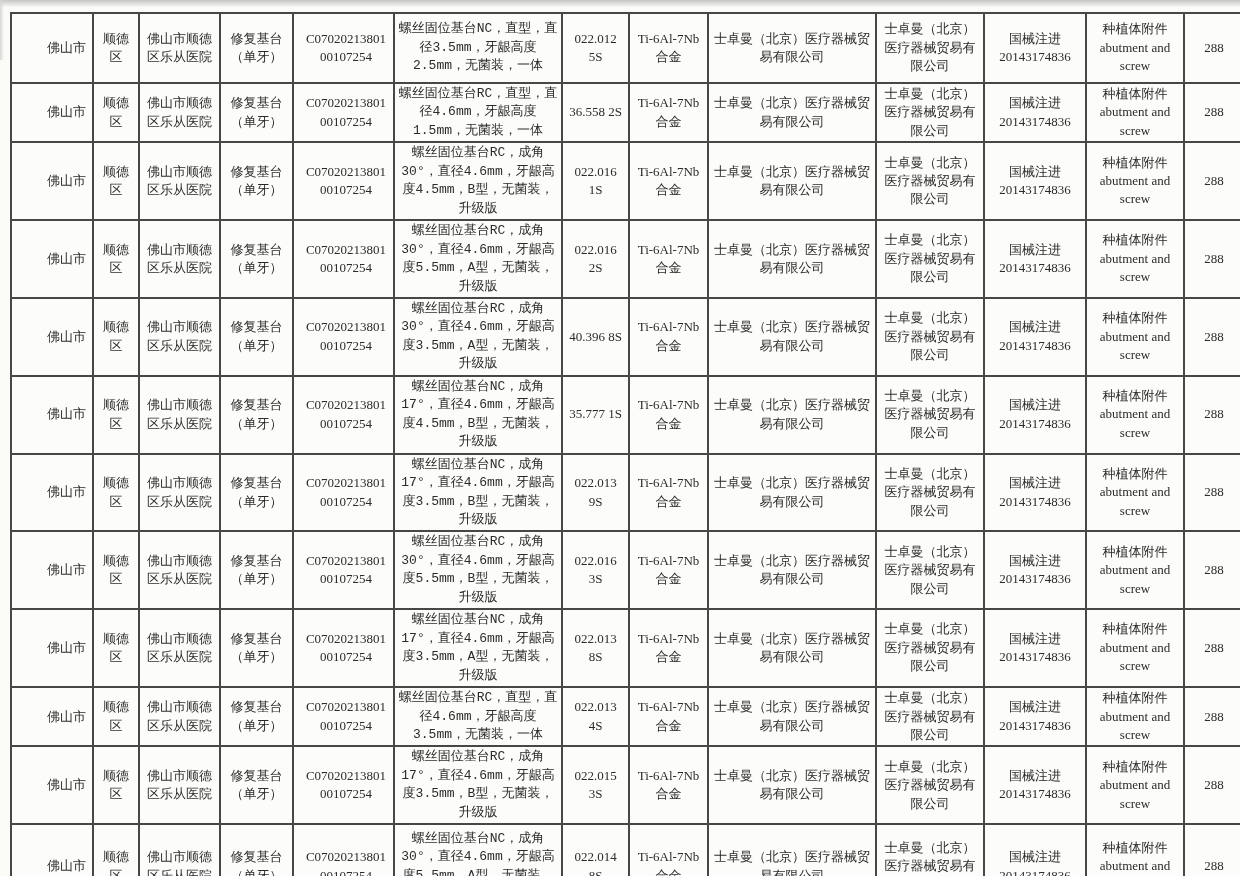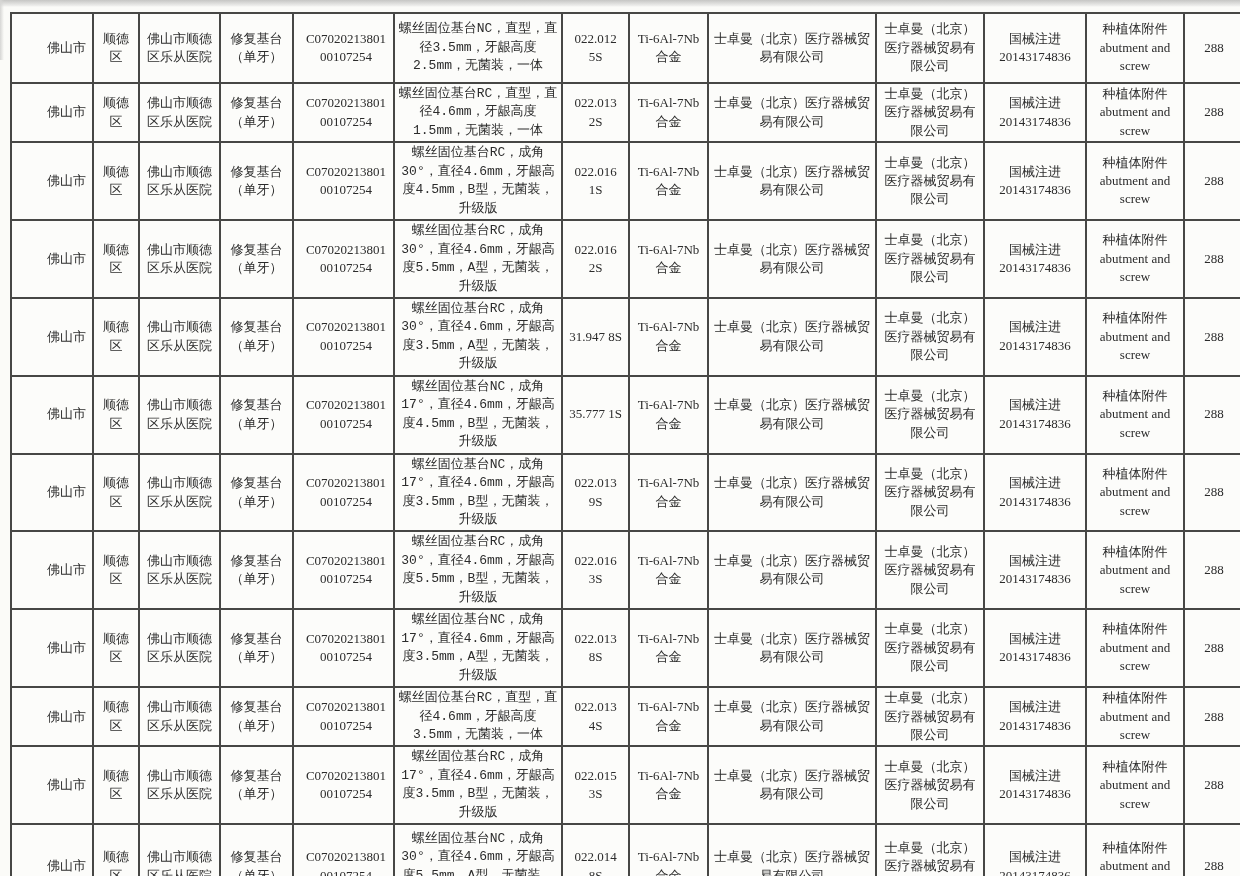--- a/index.html
+++ b/index.html
@@ -89,21 +89,21 @@
         <td>288</td>
         <td>0</td>
       </tr>
       <tr>
         <td>佛山市</td>
         <td>顺德区</td>
         <td>佛山市顺德区乐从医院</td>
         <td>修复基台（单牙）</td>
         <td>C07020213801 00107254</td>
         <td>螺丝固位基台RC，直型，直径4.6mm，牙龈高度1.5mm，无菌装，一体</td>
-        <td>022.013 2S</td>
+        <td>36.558 2S</td>
         <td>Ti-6Al-7Nb合金</td>
         <td>士卓曼（北京）医疗器械贸易有限公司</td>
         <td>士卓曼（北京）医疗器械贸易有限公司</td>
         <td>国械注进 20143174836</td>
         <td>种植体附件 abutment and screw</td>
         <td>288</td>
         <td>0</td>
       </tr>
       <tr>
         <td>佛山市</td>
@@ -137,21 +137,21 @@
         <td>288</td>
         <td>0</td>
       </tr>
       <tr>
         <td>佛山市</td>
         <td>顺德区</td>
         <td>佛山市顺德区乐从医院</td>
         <td>修复基台（单牙）</td>
         <td>C07020213801 00107254</td>
         <td>螺丝固位基台RC，成角30°，直径4.6mm，牙龈高度3.5mm，A型，无菌装，升级版</td>
-        <td>31.947 8S</td>
+        <td>40.396 8S</td>
         <td>Ti-6Al-7Nb合金</td>
         <td>士卓曼（北京）医疗器械贸易有限公司</td>
         <td>士卓曼（北京）医疗器械贸易有限公司</td>
         <td>国械注进 20143174836</td>
         <td>种植体附件 abutment and screw</td>
         <td>288</td>
         <td>0</td>
       </tr>
       <tr>
         <td>佛山市</td>

